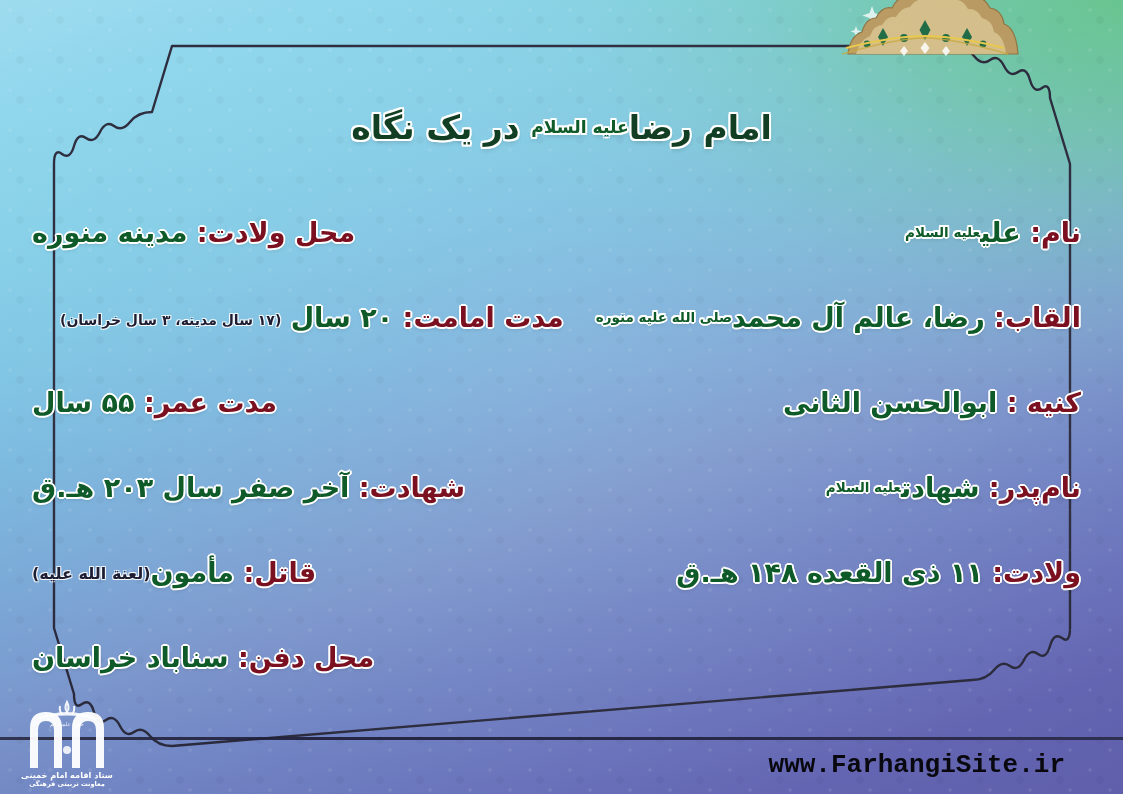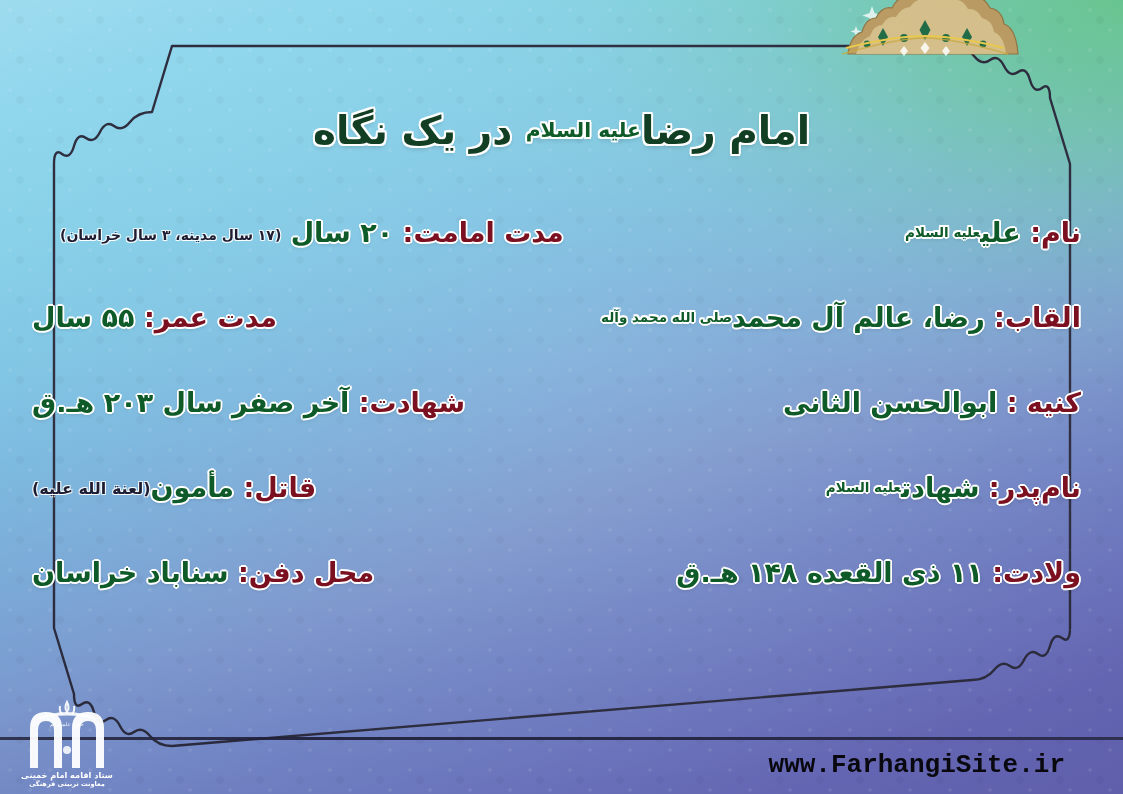--- a/index.html
+++ b/index.html
@@ -61,21 +61,21 @@
     opacity:.92;
   }
 
   
   #crown{position:absolute;left:812px;top:-2px;width:226px;height:58px;}
   #crown svg{width:100%;height:100%;display:block;}
 
   
   #title{
     position:absolute;left:0;right:0;top:108px;text-align:center;
-    font-size:39px;font-weight:bold;letter-spacing:0;
+    font-size:33px;font-weight:bold;letter-spacing:0;
     color:#123f23;
     text-shadow:
       -1.6px -1.6px 0 #ffffff, 1.6px -1.6px 0 #ffffff,
       -1.6px  1.6px 0 #ffffff, 1.6px  1.6px 0 #ffffff,
        0 -2px 0 #ffffff, 0 2px 0 #ffffff, -2px 0 0 #ffffff, 2px 0 0 #ffffff,
        0 3px 5px rgba(0,0,0,.18);
     direction:rtl;
   }
   #title .sup{font-size:.52em;vertical-align:.35em;}
 
@@ -204,21 +204,21 @@
     <div class="entry">
       <span class="line">
         <span class="lbl">نام:</span>
         <span class="val">علی</span><span class="sup">علیه السلام</span>
       </span>
     </div>
 
     <div class="entry">
       <span class="line">
         <span class="lbl">القاب:</span>
-        <span class="val">رضا، عالم آل محمد</span><span class="sup">صلی الله محمد وآله</span>
+        <span class="val">رضا، عالم آل محمد</span><span class="sup">صلی الله علیه منوره</span>
       </span>
     </div>
 
     <div class="entry">
       <span class="line">
         <span class="lbl">کنیه :</span>
         <span class="val">ابوالحسن الثانی</span>
       </span>
     </div>
 
@@ -233,20 +233,26 @@
     <div class="entry">
       <span class="line">
         <span class="lbl">ولادت:</span>
         <span class="val">۱۱ ذی القعده ۱۴۸ هـ.ق</span>
       </span>
     </div>
   </div>
 
   <div class="col" id="colLeft">
 
+    <div class="entry">
+      <span class="line">
+        <span class="lbl">محل ولادت:</span>
+        <span class="val">مدینه منوره</span>
+      </span>
+    </div>
 
     <div class="entry">
       <span class="line">
         <span class="lbl">مدت امامت:</span>
         <span class="val">۲۰ سال</span>
         <span class="paren">(۱۷ سال مدینه، ۳ سال خراسان)</span>
       </span>
     </div>
 
     <div class="entry">

